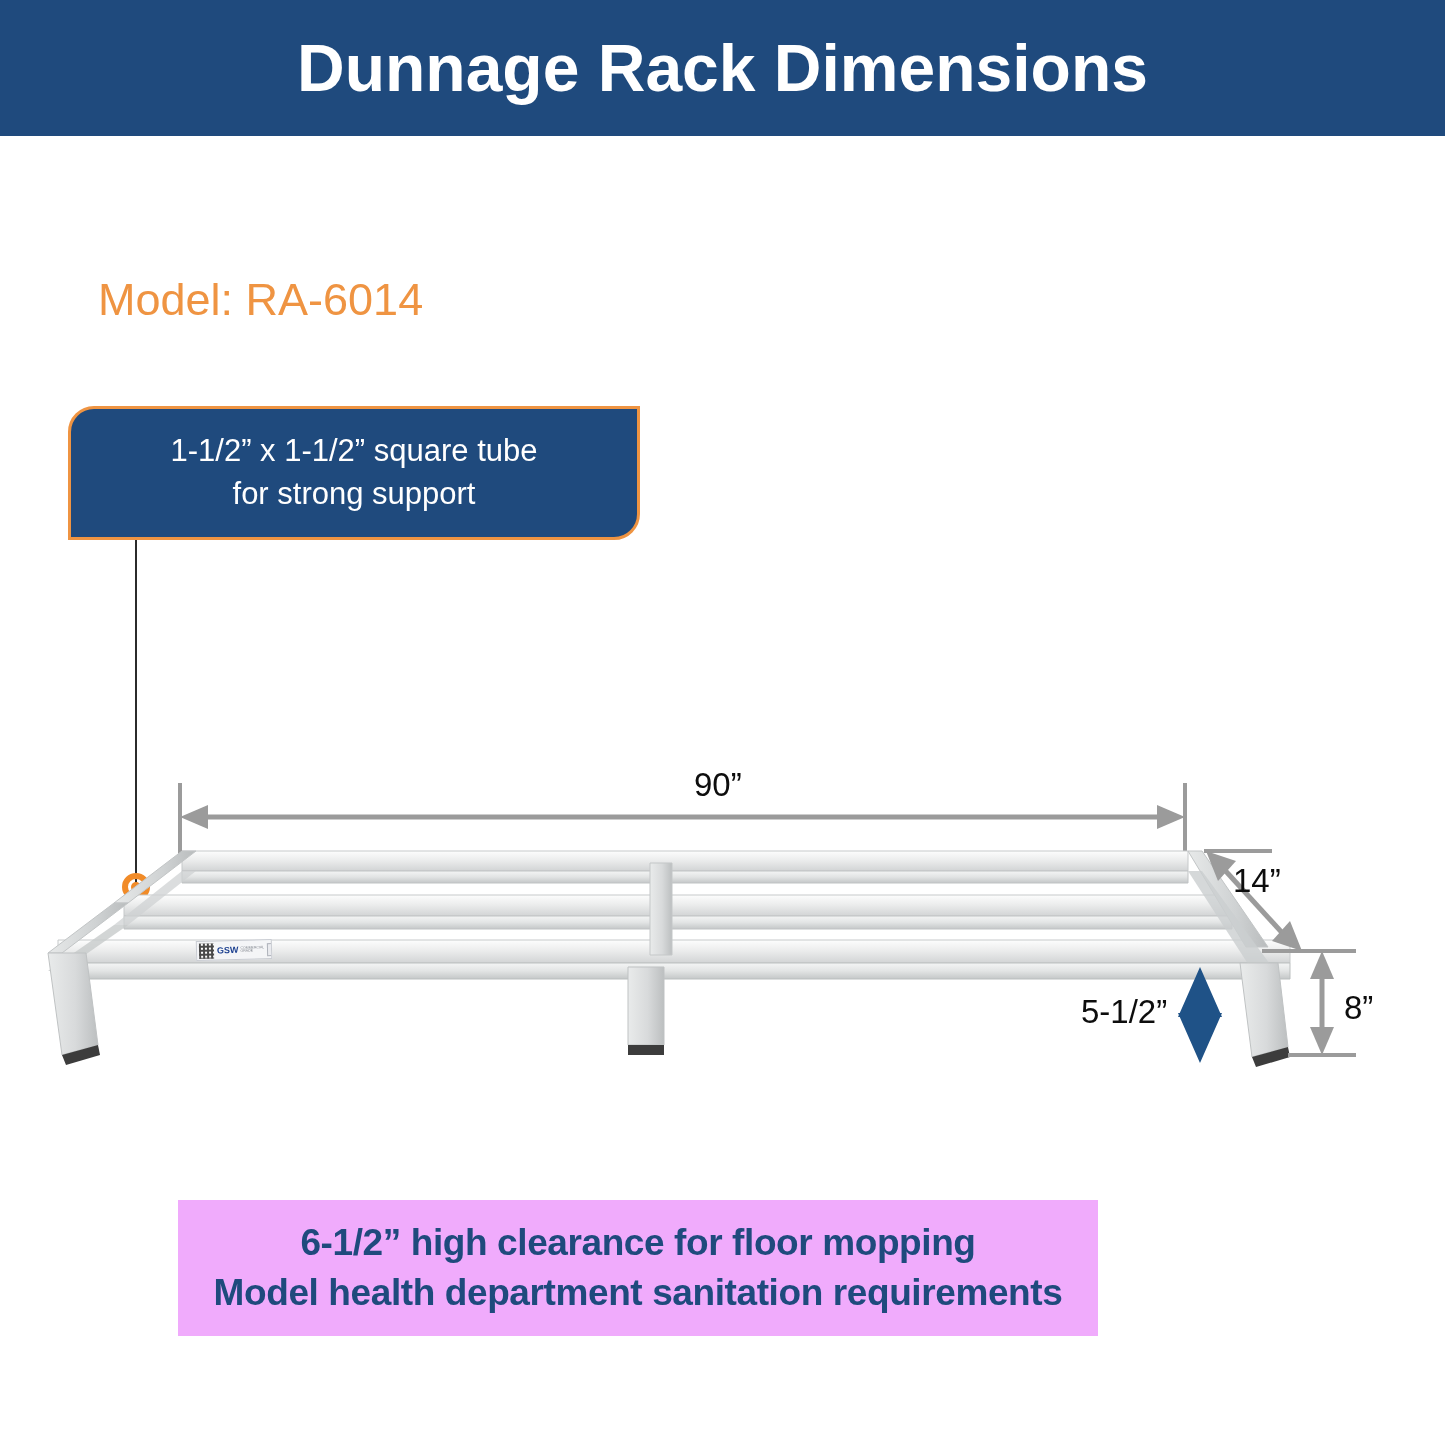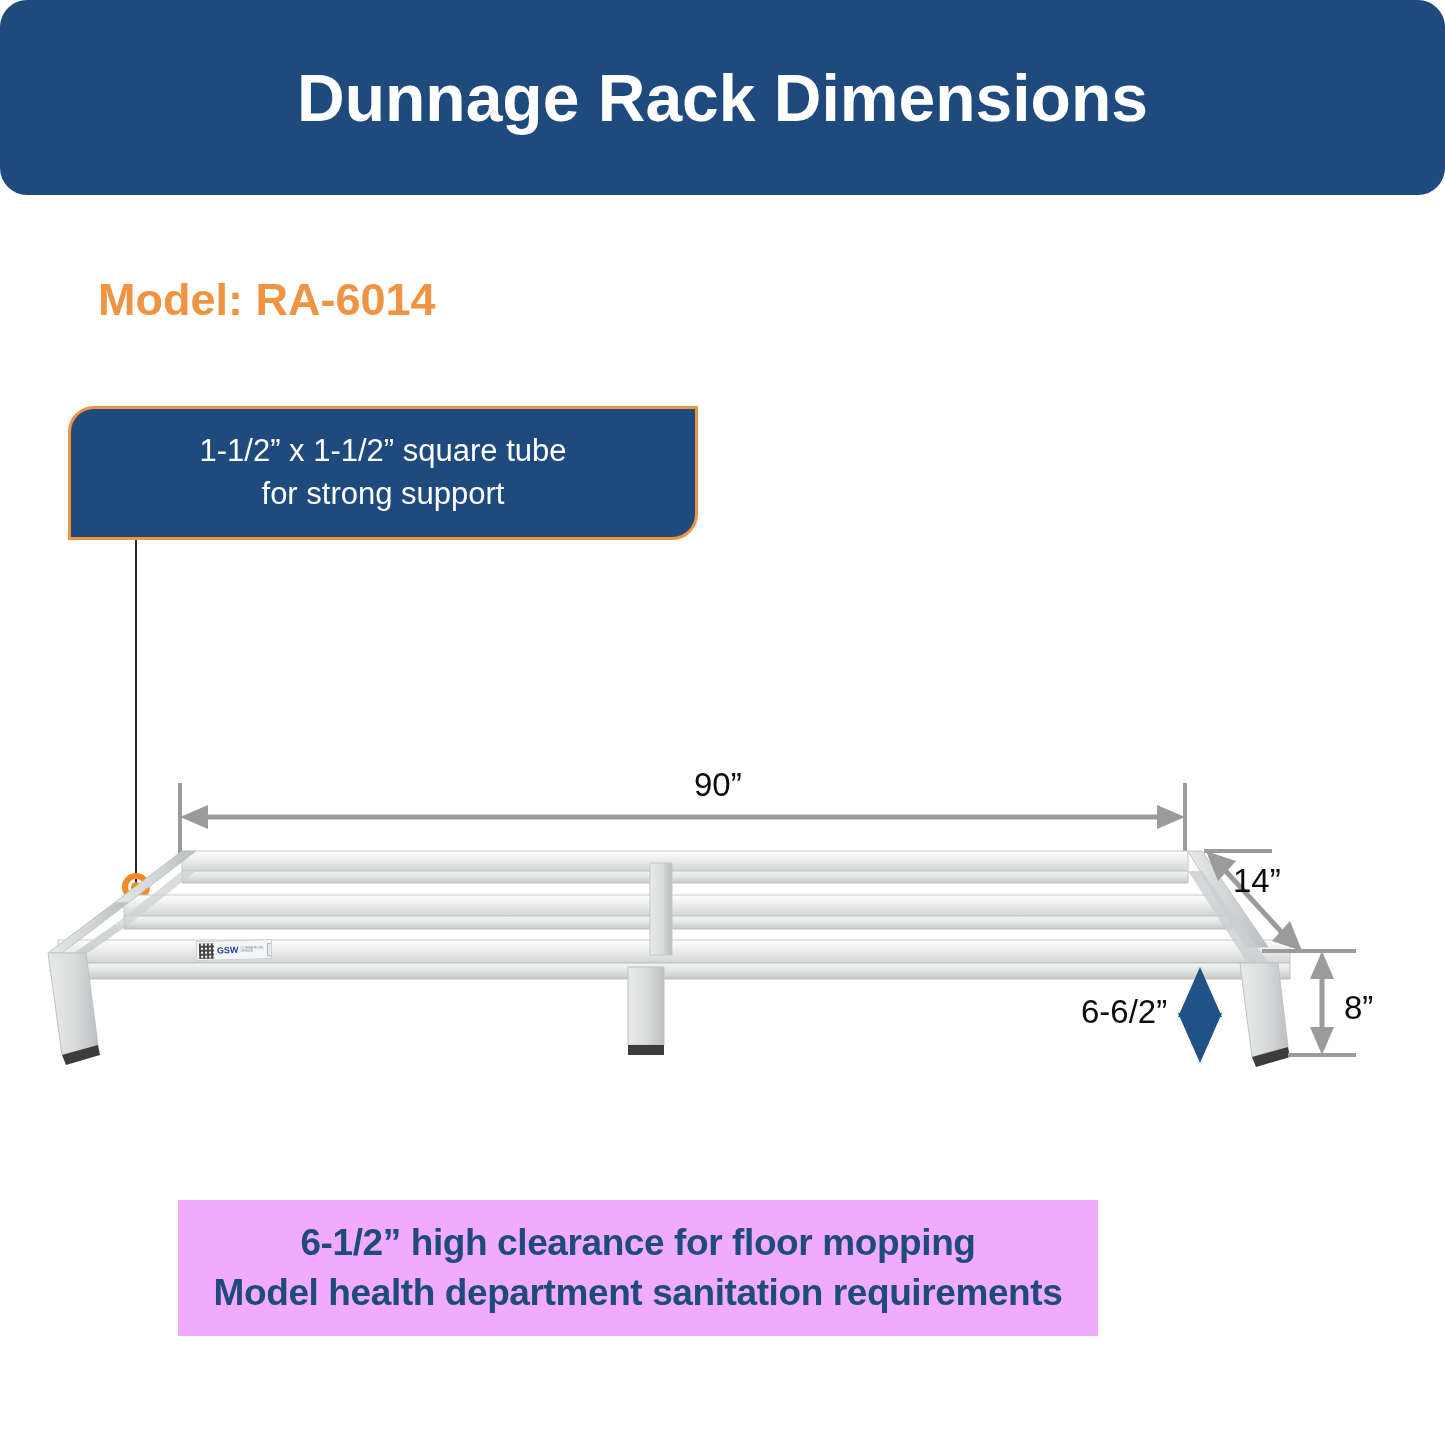--- a/index.html
+++ b/index.html
@@ -15,55 +15,54 @@
     font-family: "Liberation Sans", sans-serif;
     -webkit-font-smoothing: antialiased;
   }
 
   
   #header-banner {
     position: absolute;
     left: 0;
     top: 0;
     width: 1445px;
-    height: 195px;
+    height: 136px;
     background: #1f4a7d;
     display: flex;
     align-items: center;
     justify-content: center;
-    border-radius: 27px;
   }
   #header-title {
     color: #ffffff;
     font-size: 66px;
     font-weight: bold;
     letter-spacing: 0px;
     line-height: 1;
     white-space: nowrap;
     font-family: "Liberation Sans", sans-serif;
   }
 
   
   #model-label {
     position: absolute;
     left: 98px;
     top: 274px;
     color: #ef9442;
     font-size: 45px;
-    font-weight: bold;
+    font-weight: normal;
     white-space: nowrap;
     font-family: "Liberation Sans", sans-serif;
   }
 
   
   #callout-box {
     position: absolute;
     left: 68px;
     top: 406px;
-    width: 630px;
+    width: 572px;
     height: 134px;
     background: #1f4a7d;
     border: 3px solid #ef9442;
     border-radius: 26px 0 26px 0;
     box-sizing: border-box;
     display: flex;
     flex-direction: column;
     align-items: center;
     justify-content: center;
   }
@@ -319,18 +318,18 @@
 <div id="gsw-sticker">
   <div id="gsw-qr"></div>
   <div id="gsw-wordmark">GSW</div>
   <div id="gsw-subtext">COMMERCIAL GRADE</div>
   <div id="gsw-cert"></div>
 </div>
 
 <div class="dim-label" id="dim-label-length">90”</div>
 <div class="dim-label" id="dim-label-depth">14”</div>
 <div class="dim-label" id="dim-label-height">8”</div>
-<div class="dim-label" id="dim-label-clearance">6-6/2”</div>
+<div class="dim-label" id="dim-label-clearance">5-1/2”</div>
 
 <div id="footer-box">
   <div class="footer-line">6-1/2” high clearance for floor mopping</div>
   <div class="footer-line">Model health department sanitation requirements</div>
 </div>
 
 </body></html>

